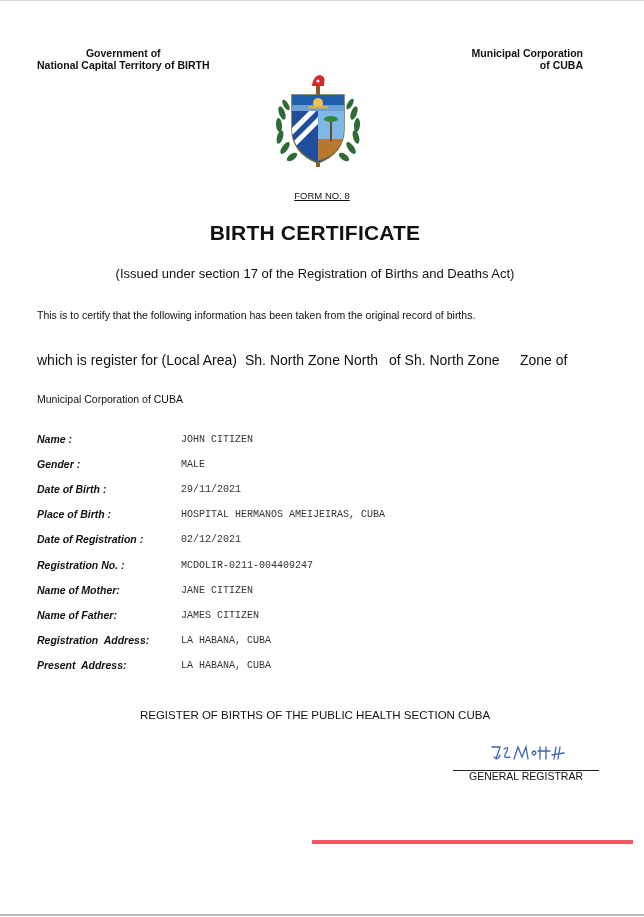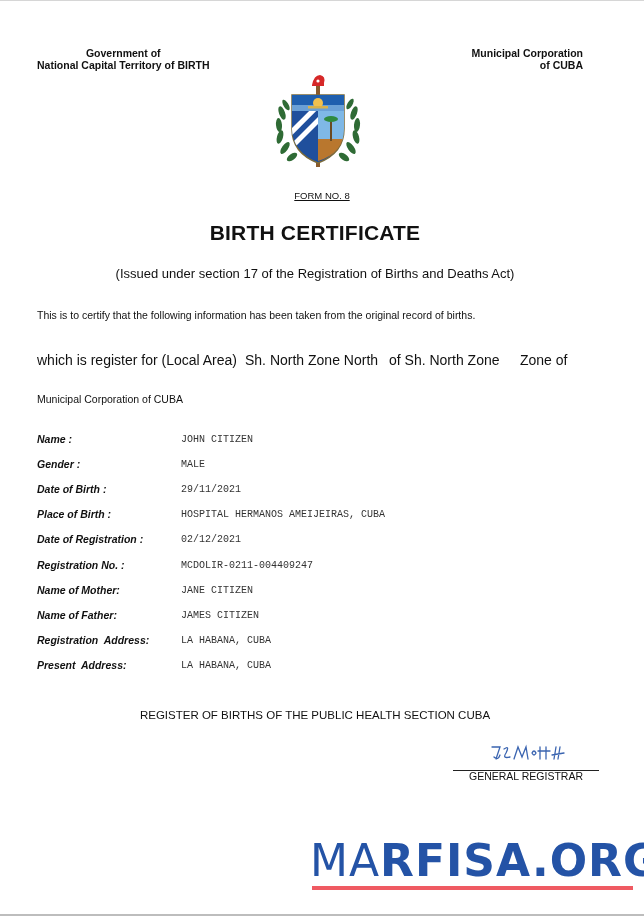--- a/index.html
+++ b/index.html
@@ -164,17 +164,16 @@
 
 <div class="abs signature">
   <svg width="80" height="20" viewBox="0 0 80 20" xmlns="http://www.w3.org/2000/svg">
     <path d="M4 4 L12 4 L8 16 M6 14 Q10 18 12 12 M16 6 Q22 2 18 10 Q14 16 22 14 M26 16 L30 4 L34 14 L38 4 L40 16 M44 10 Q46 6 48 10 Q46 14 44 10 M52 4 L52 16 M50 8 L56 8 M58 4 L58 16 M56 8 L62 8 M66 16 L68 4 M70 16 L72 4 M64 12 L76 10" fill="none" stroke="#3a64b0" stroke-width="1.3" stroke-linecap="round"></path>
   </svg>
 </div>
 <div class="abs sig-line"></div>
 <div class="abs registrar">GENERAL REGISTRAR</div>
 
 <div class="abs watermark">
-  <div class="wm-text"><span class="thin">MA</span><span class="bold">RFISA.ORG</span></div>
   <div class="wm-underline"></div>
 </div>
 
 <div class="page-border-bottom"></div>
 
 </body></html>

